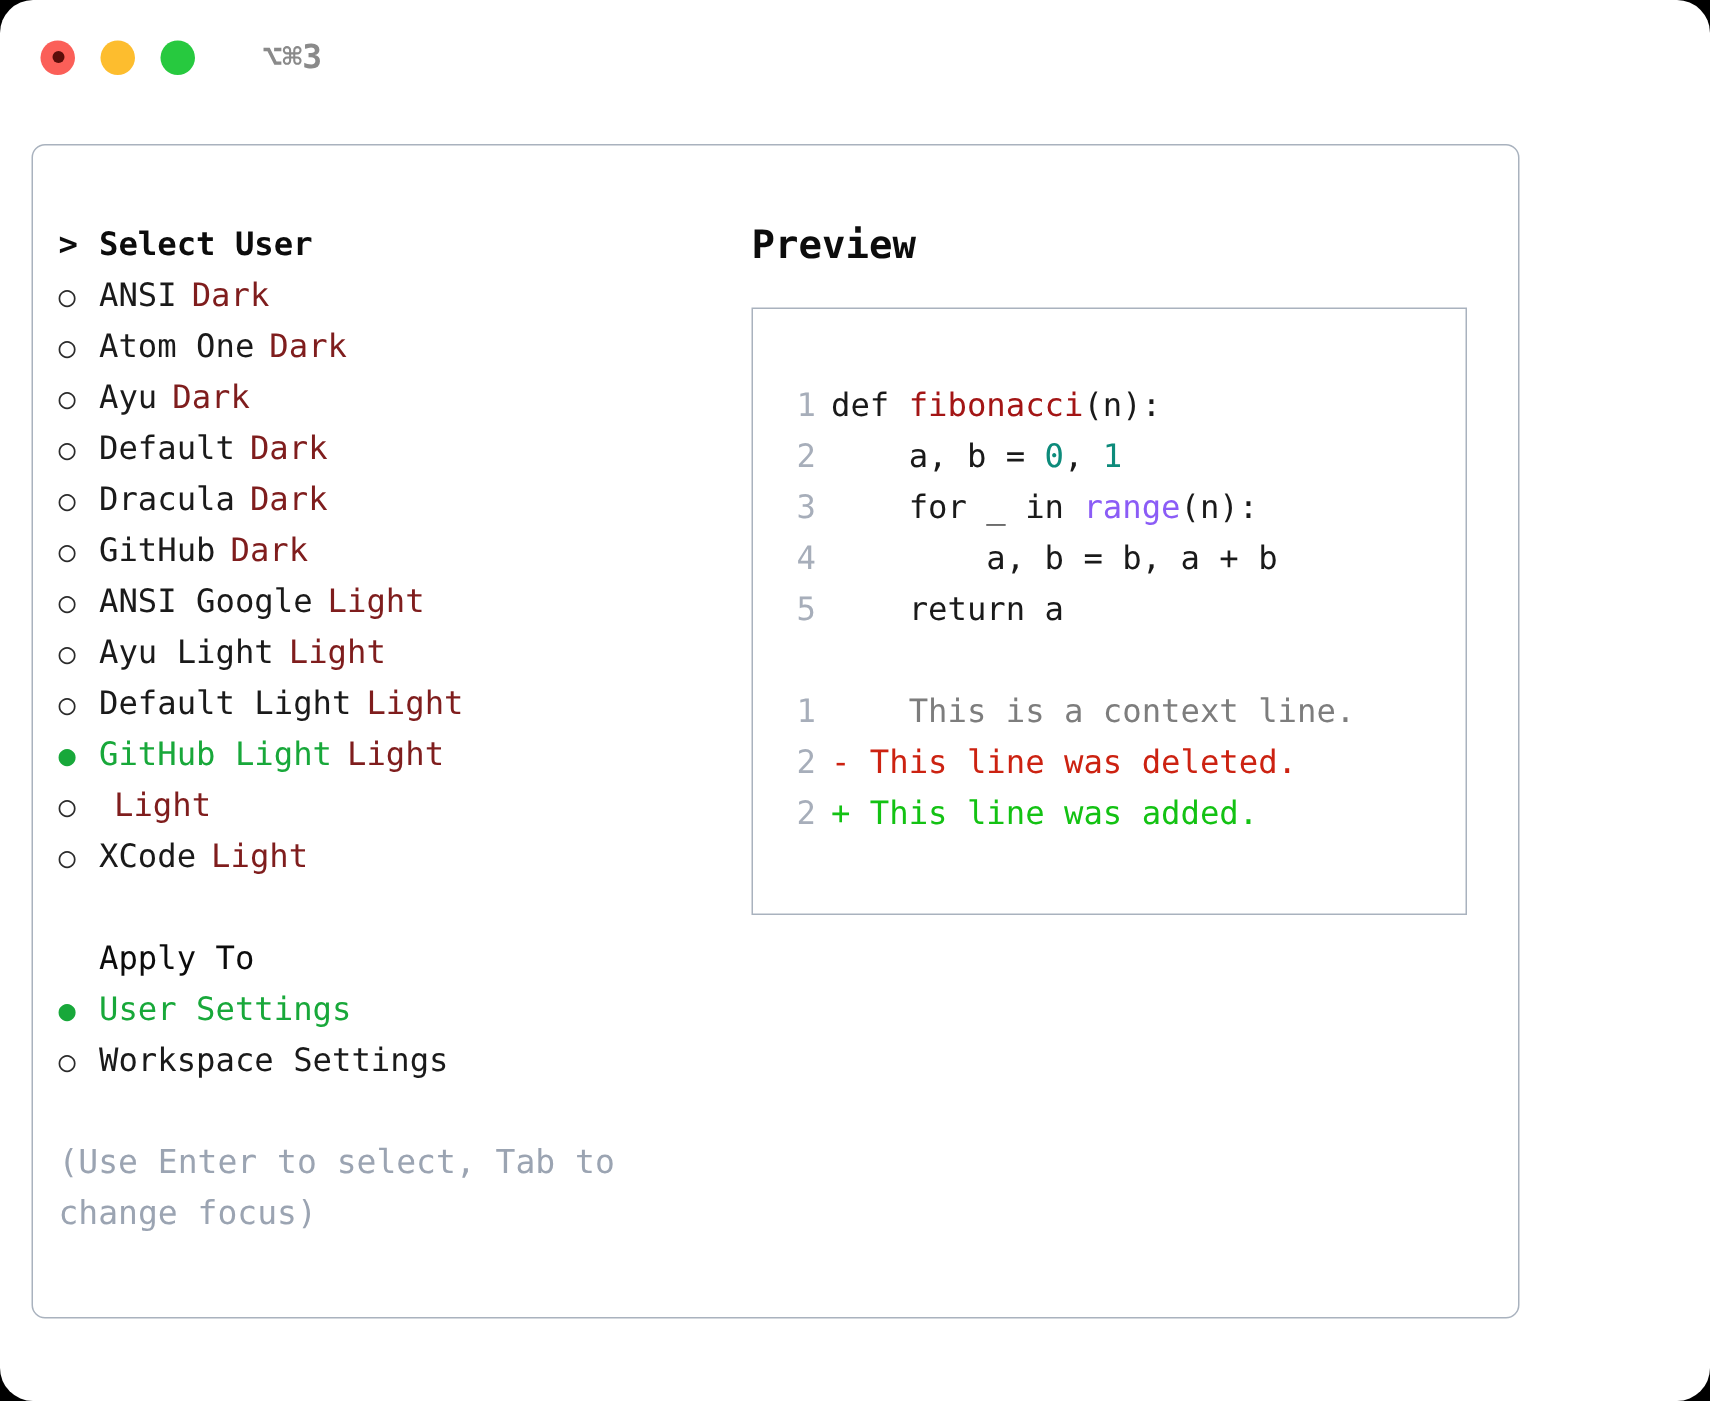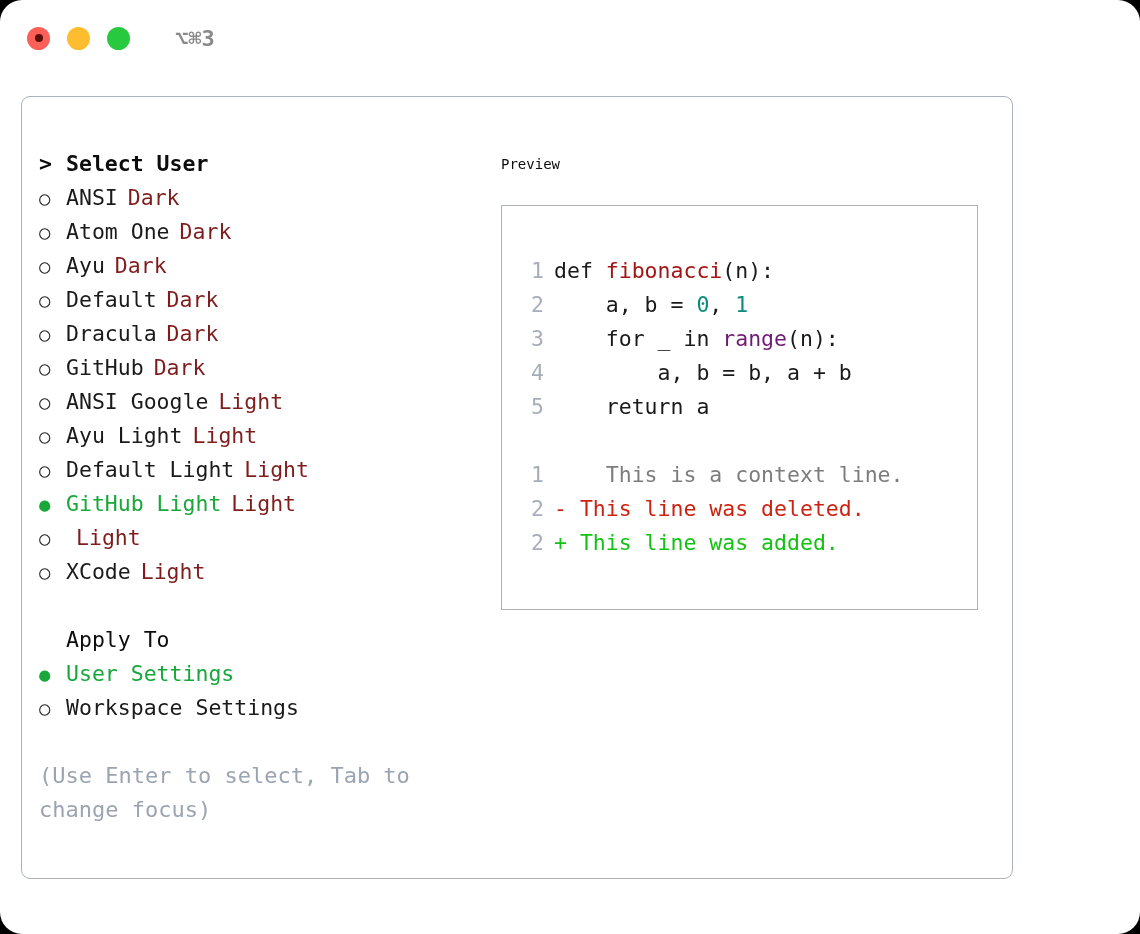--- a/index.html
+++ b/index.html
@@ -131,22 +131,22 @@
   #hint {
     margin-top: 34px;
     font-size: 22px;
     line-height: 34px;
     color: #9BA4B2;
     width: 410px;
   }
 
   
   #preview-title {
-    font-size: 14px;
-    font-weight: normal;
+    font-size: 26px;
+    font-weight: bold;
     color: #0C0C0C;
     line-height: 34px;
   }
   #preview-box {
     margin-top: 24px;
     width: 477px;
     height: 405px;
     border: 1.6px solid #A9B2BE;
     background: #ffffff;
     padding: 48px 0 0 0;
@@ -163,21 +163,21 @@
     display: inline-block;
     width: 28px;
     flex: 0 0 28px;
     text-align: right;
     color: #A7AEBA;
     margin-right: 10px;
   }
   .code-text { color: #1A1A1A; white-space: pre; }
   .tok-fn   { color: #A31515; }
   .tok-num  { color: #0D8B7B; }
-  .tok-call { color: #701a75; }
+  .tok-call { color: #8b5cf6; }
   .blank-line { height: 34px; }
 
   .diff-ctx  .code-text { color: #7D7D7D; }
   .diff-del  .code-text { color: #CC2211; }
   .diff-add  .code-text { color: #13C213; }
 </style>
 </head>
 <body>
 
 <div id="window">

